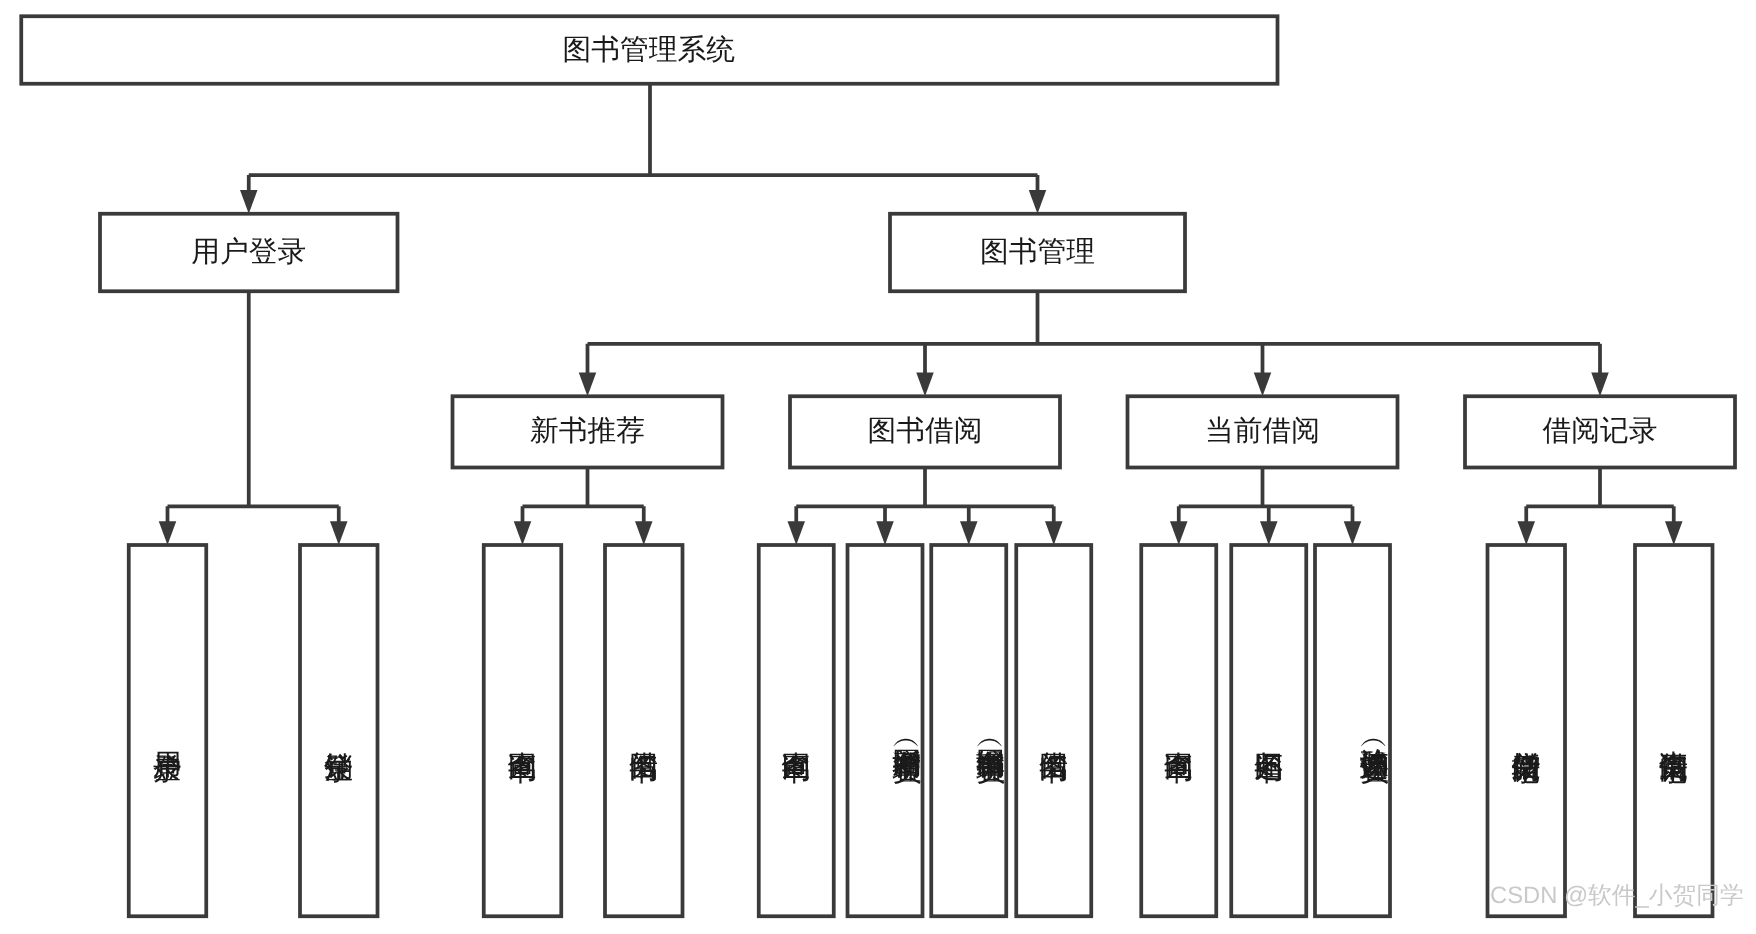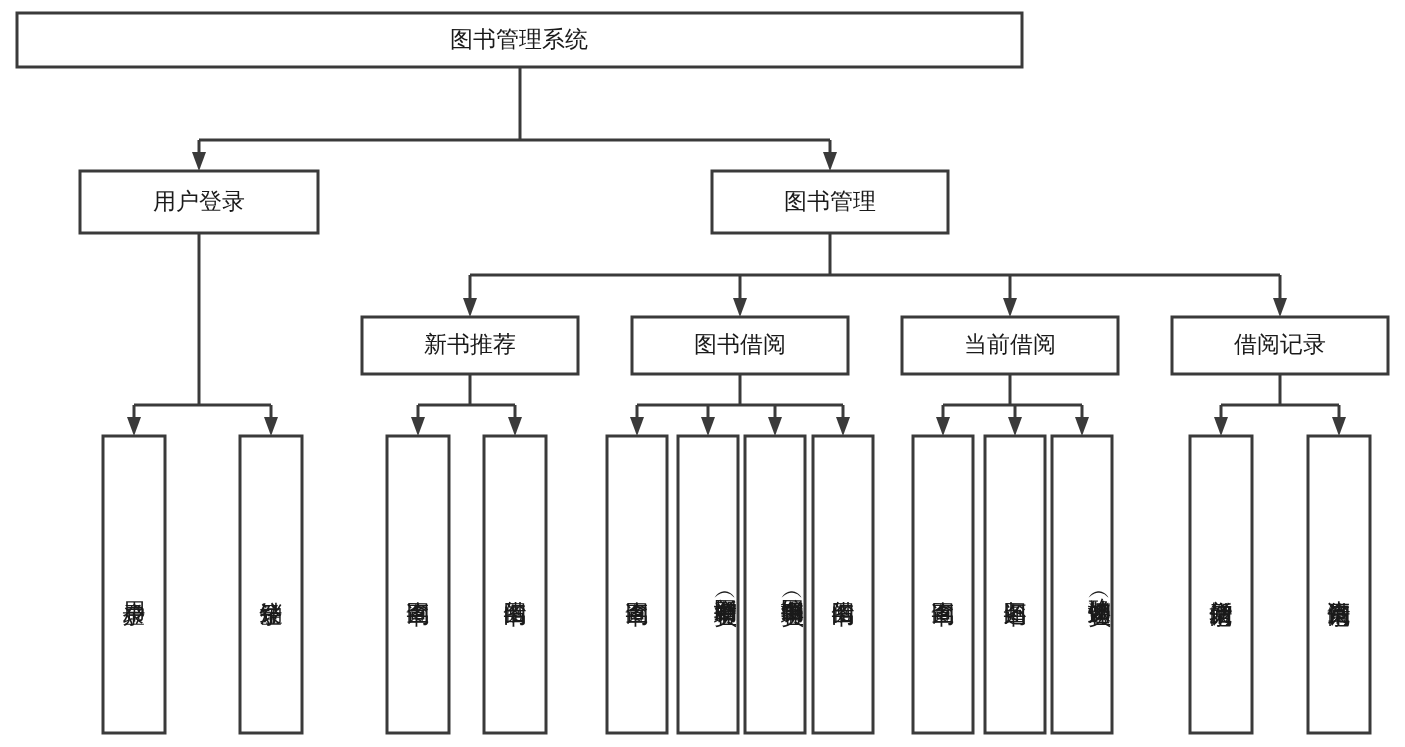--- a/index.html
+++ b/index.html
@@ -219,14 +219,15 @@
   <div class="node-label-v" style="left:607px; top:436px; width:60px; height:297px;">查询图书</div>
   <div class="node-label-v" style="left:678px; top:436px; width:60px; height:297px; align-items:flex-start;">新增图书（管理员）</div>
   <div class="node-label-v" style="left:745px; top:436px; width:60px; height:297px; align-items:flex-start;">编辑图书（管理员）</div>
   <div class="node-label-v" style="left:813px; top:436px; width:60px; height:297px;">借阅图书</div>
   <div class="node-label-v" style="left:913px; top:436px; width:60px; height:297px;">查询图书</div>
   <div class="node-label-v" style="left:985px; top:436px; width:60px; height:297px;">归还图书</div>
   <div class="node-label-v" style="left:1052px; top:436px; width:60px; height:297px; align-items:flex-start;">确认归还（管理员）</div>
   <div class="node-label-v" style="left:1190px; top:436px; width:62px; height:297px;">新增借阅记录</div>
   <div class="node-label-v" style="left:1308px; top:436px; width:62px; height:297px;">查询借阅记录</div>
 
+  <div class="watermark" style="left:1192px; top:703px;">CSDN @软件_小贺同学</div>
 
 </div>
 
 </body></html>

